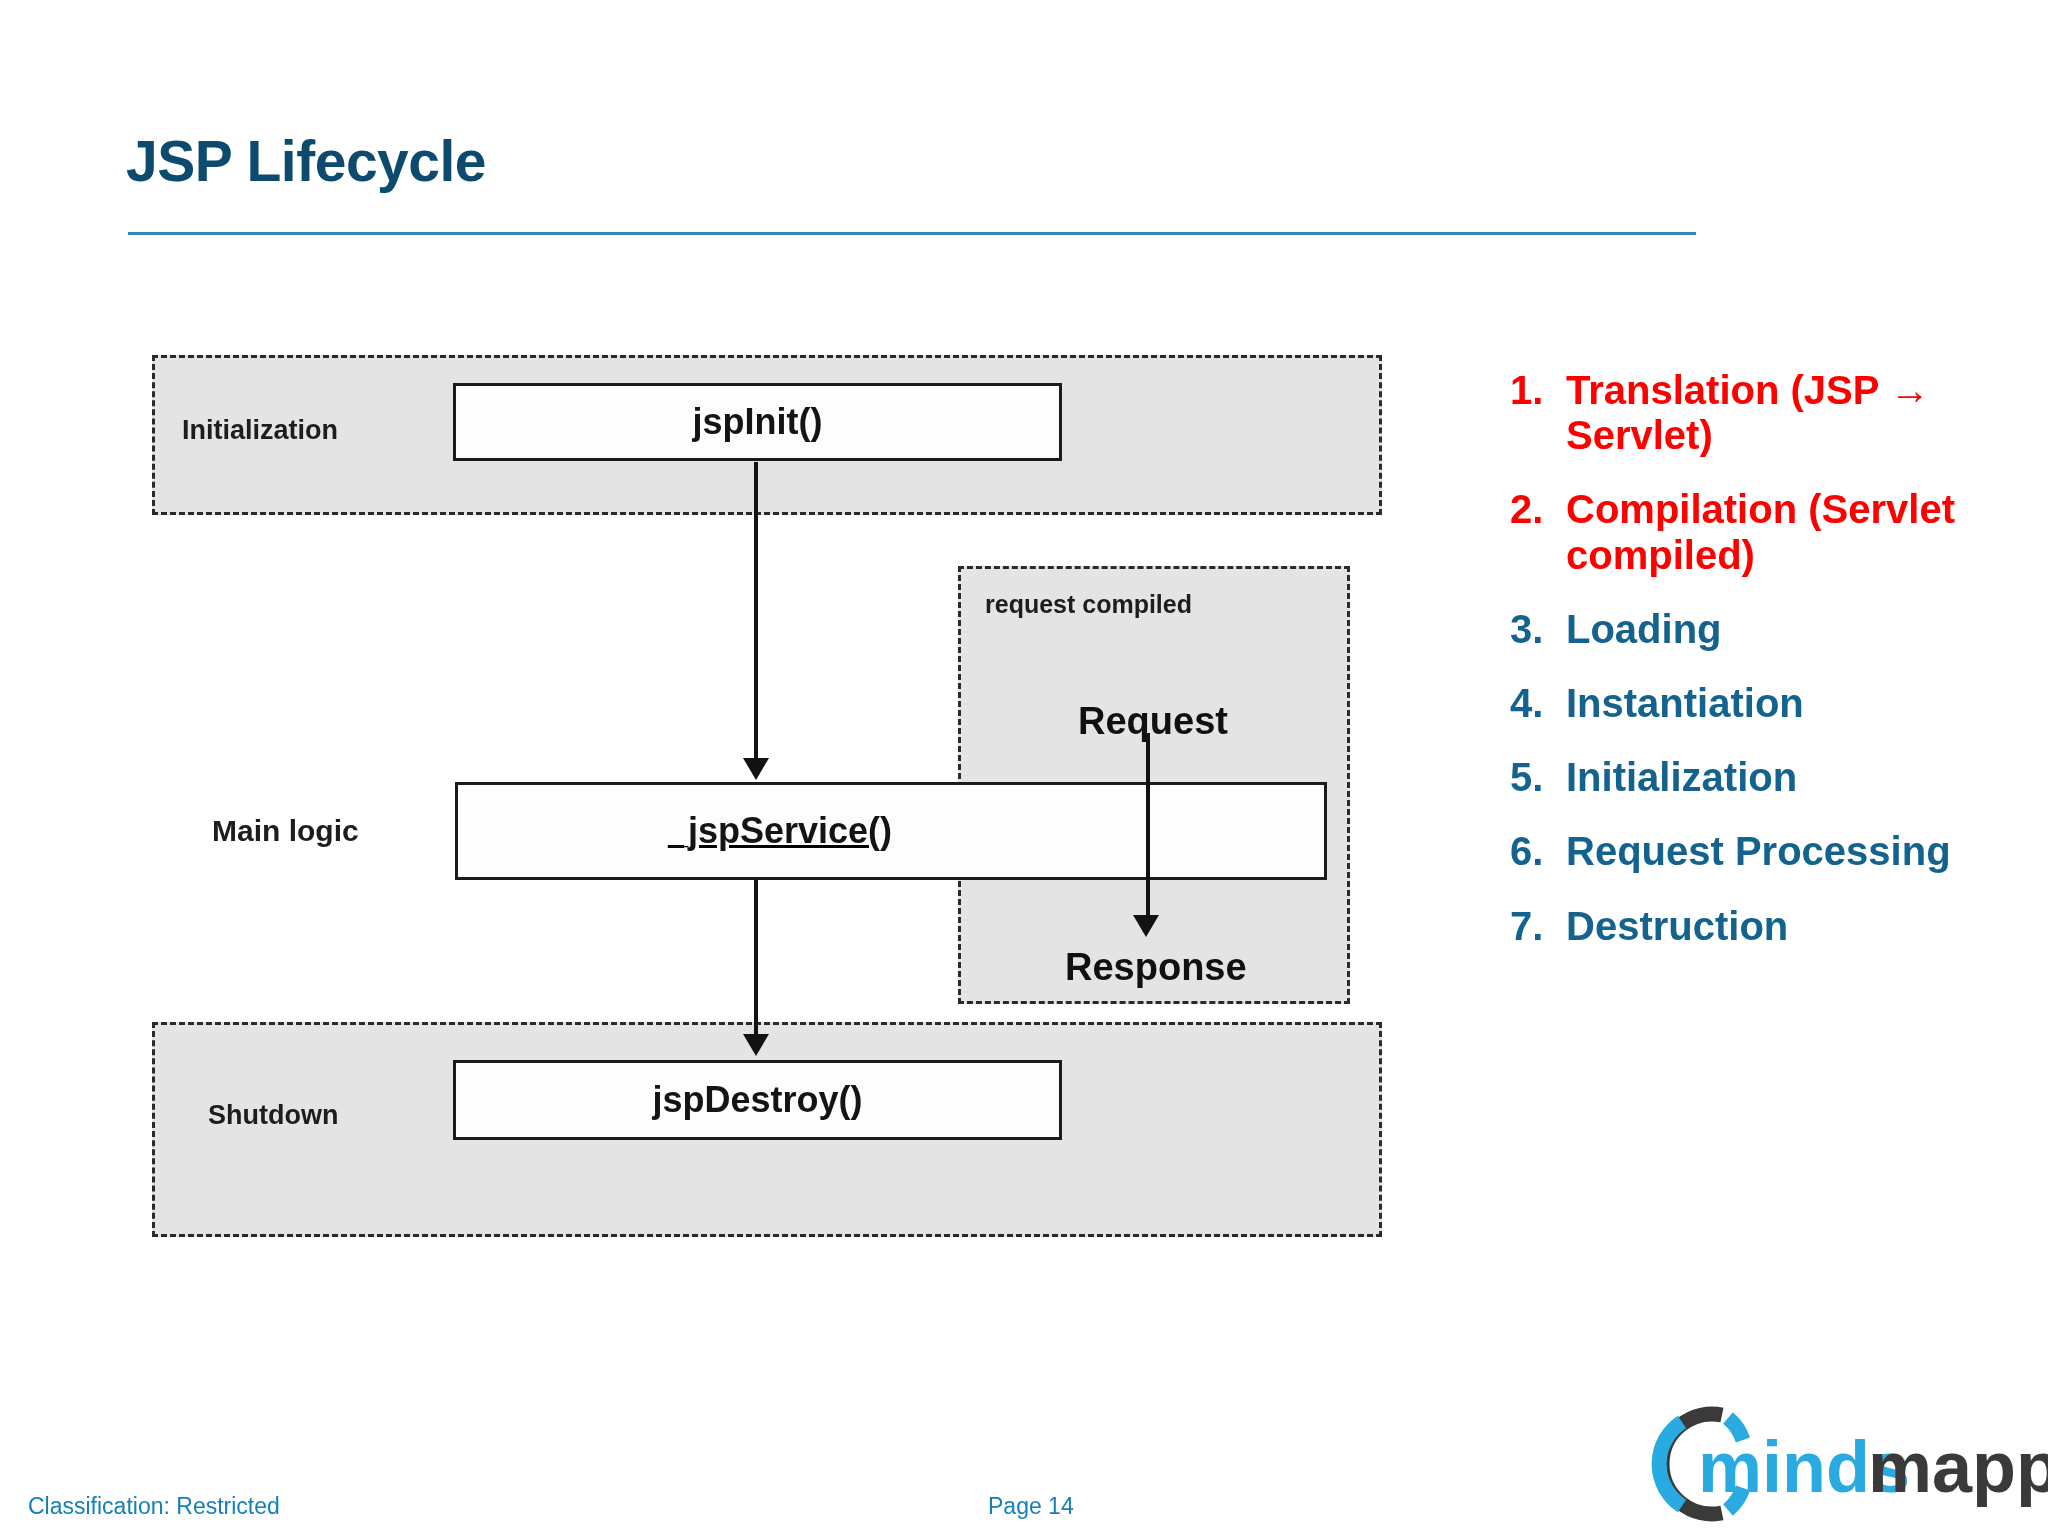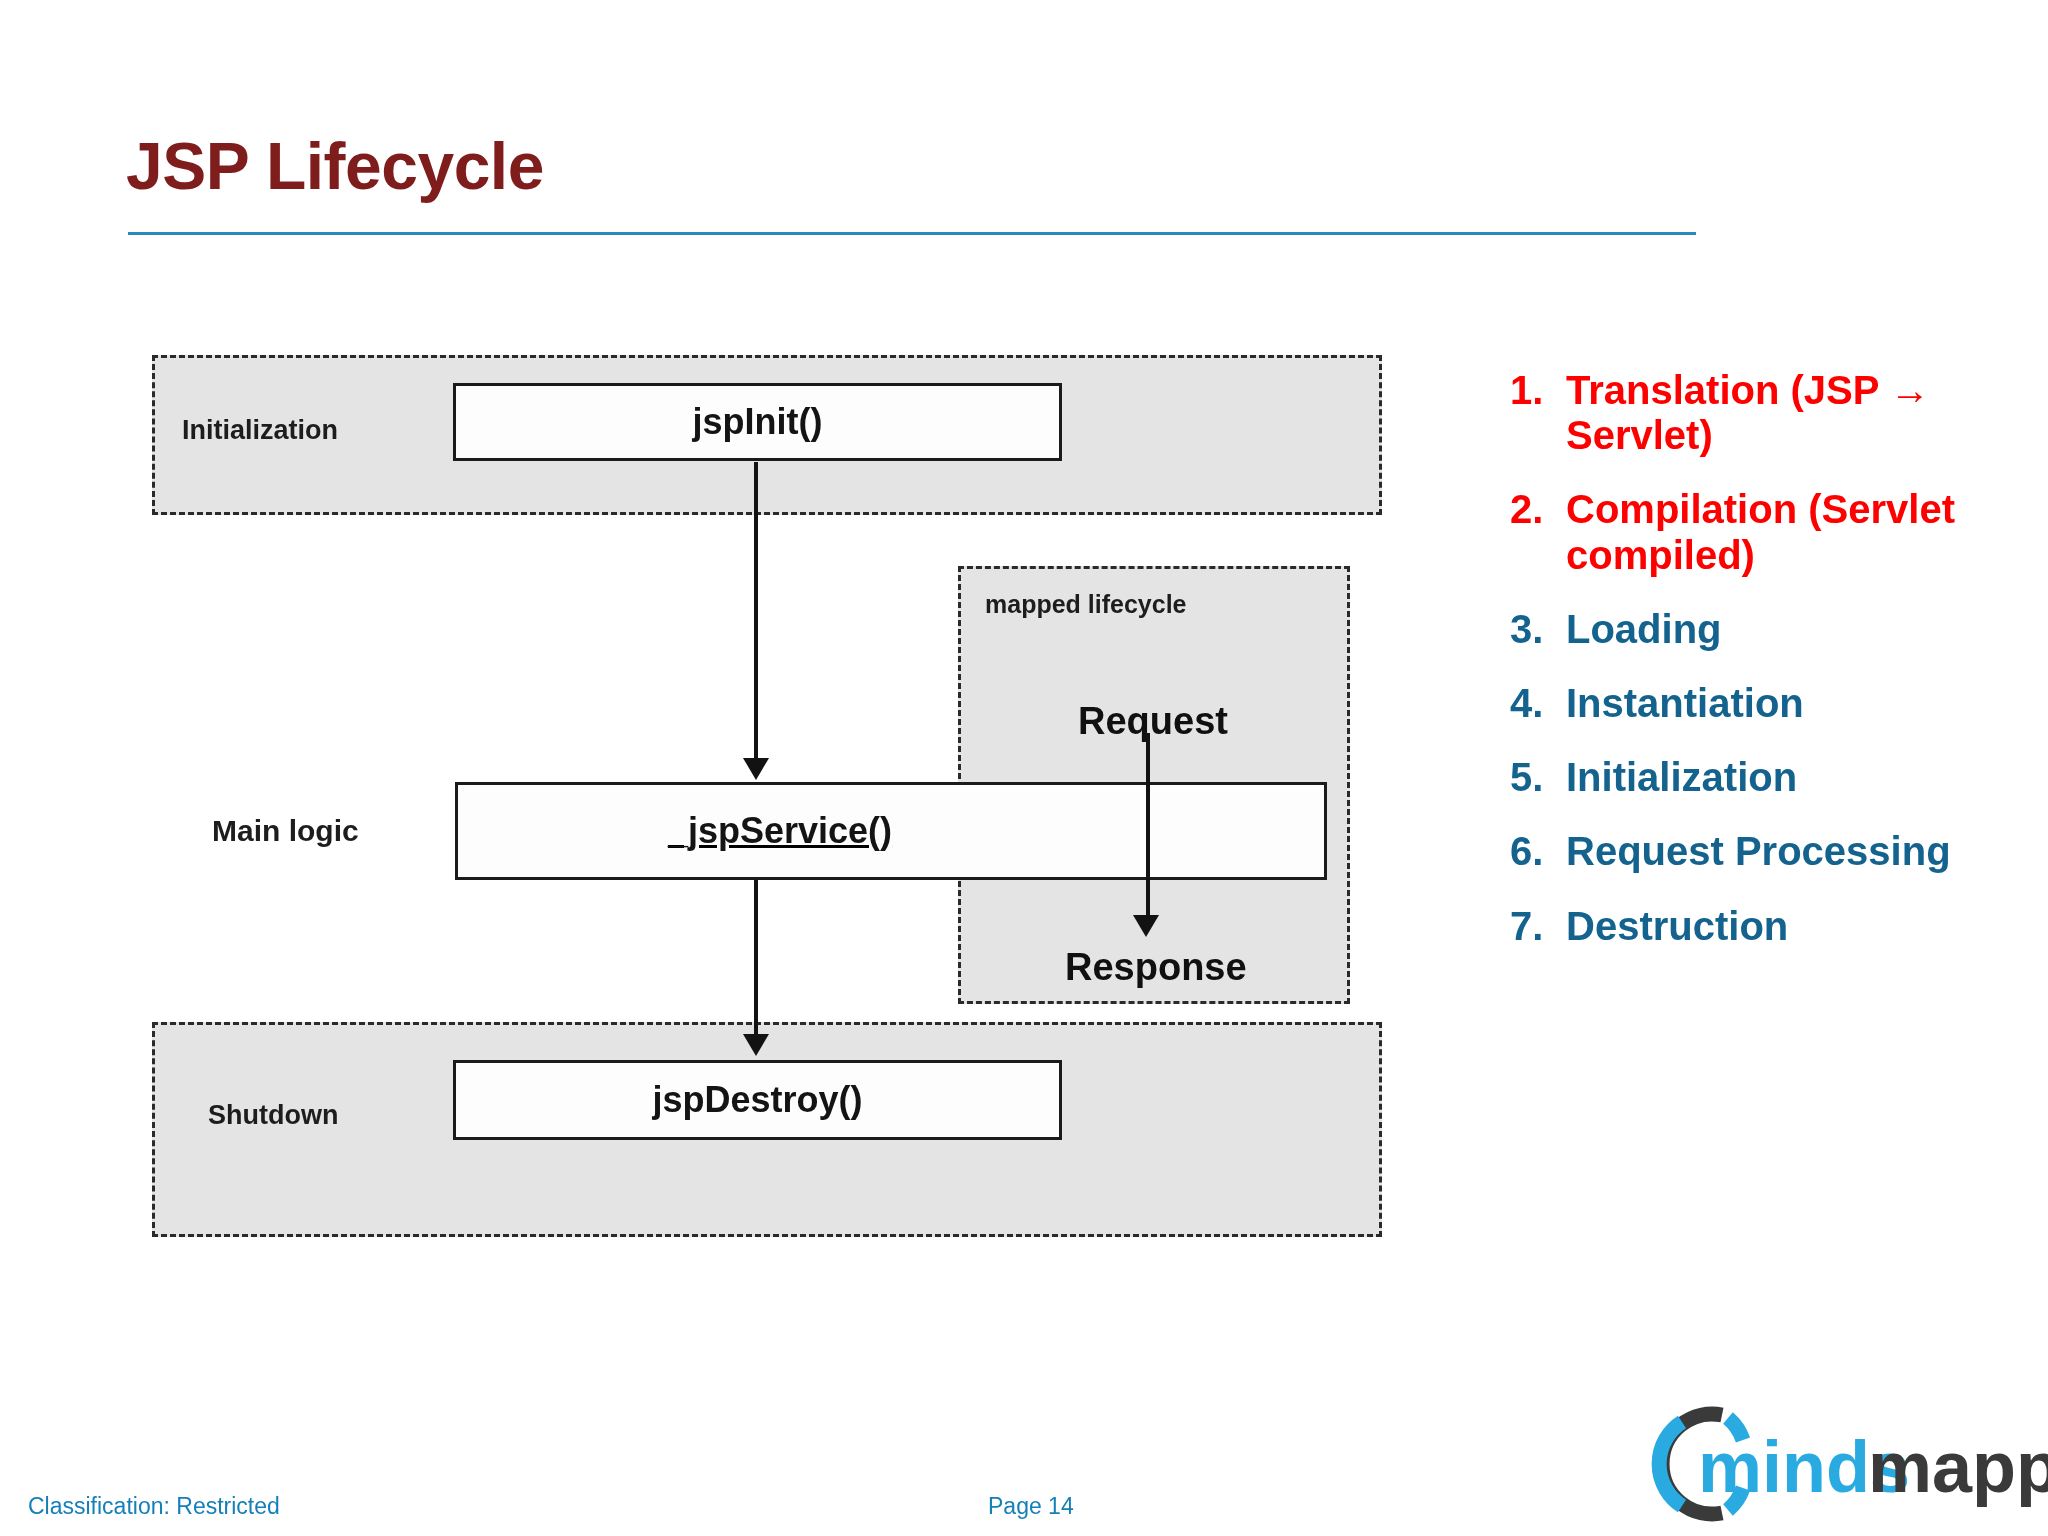--- a/index.html
+++ b/index.html
@@ -14,23 +14,23 @@
     overflow: hidden;
     font-family: "Liberation Sans", sans-serif;
     -webkit-font-smoothing: antialiased;
   }
 
   
   #slide-title {
     position: absolute;
     left: 126px;
     top: 133px;
-    font-size: 66px;
-    font-weight: bold;
-    color: #7f1d1d;
+    font-size: 57px;
+    font-weight: bold;
+    color: #0c4a6e;
     letter-spacing: -0.5px;
     line-height: 1;
     white-space: nowrap;
   }
   #title-rule {
     position: absolute;
     left: 128px;
     top: 232px;
     width: 1568px;
     height: 3px;
@@ -194,21 +194,21 @@
 
 <div id="diagram">
 
   <div class="dashbox" id="init-box"></div>
   <div class="stage-label" id="label-init">Initialization</div>
   <div class="fnbox" id="box-jspinit">
     <span class="fnlabel">jspInit()</span>
   </div>
 
   <div class="dashbox" id="reqlife-box"></div>
-  <div id="text-reqlife">mapped lifecycle</div>
+  <div id="text-reqlife">request compiled</div>
   <div class="req-text" id="text-request">Request</div>
   <div class="req-text" id="text-response">Response</div>
 
   <div class="stage-label" id="label-mainlogic">Main logic</div>
   <div class="fnbox" id="box-jspservice">
     <span class="fnlabel">_jspService()</span>
   </div>
 
   <div class="dashbox" id="shutdown-box"></div>
   <div class="stage-label" id="label-shutdown">Shutdown</div>

